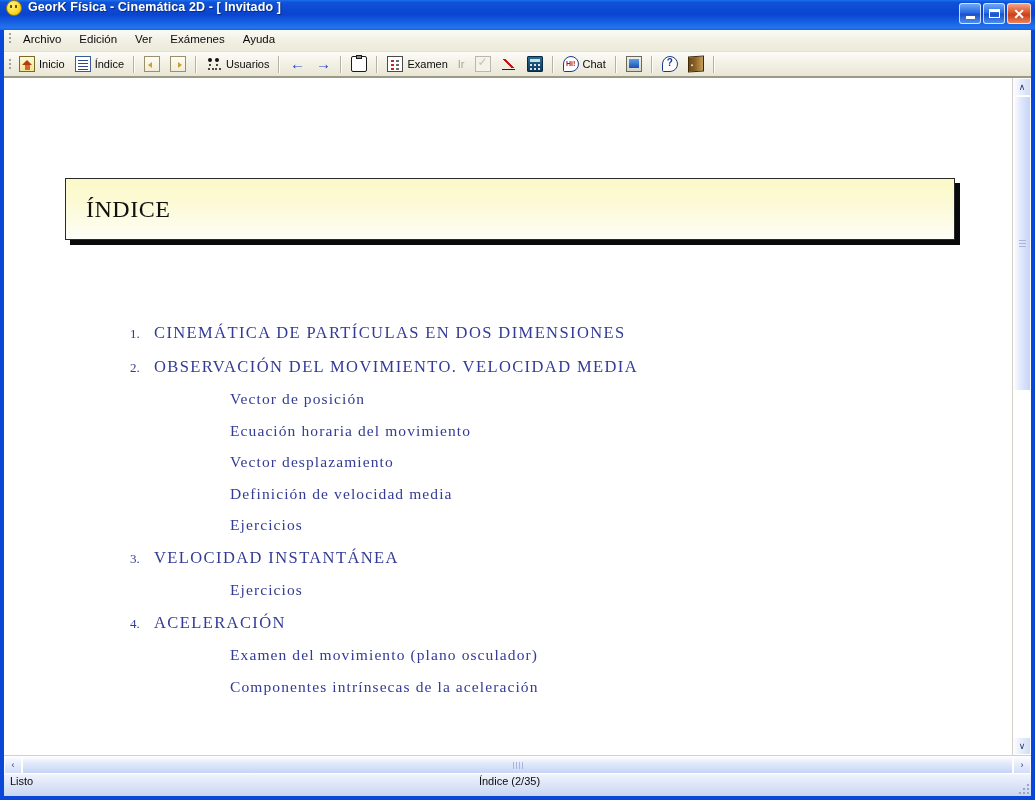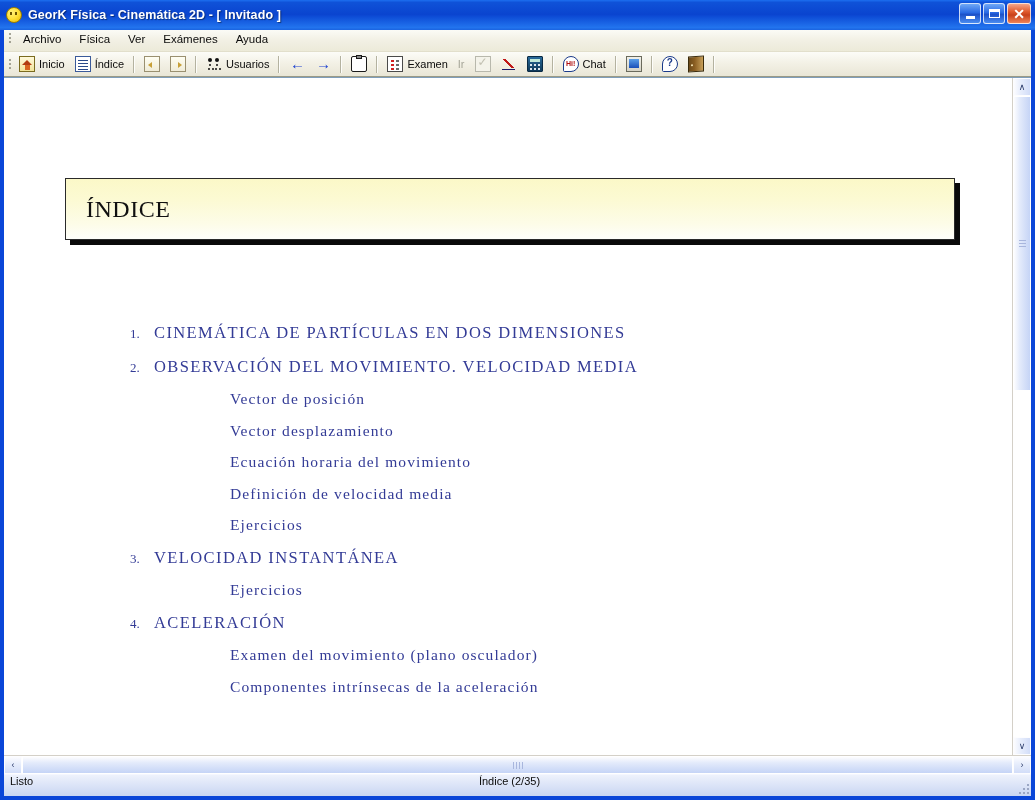--- a/index.html
+++ b/index.html
@@ -31,21 +31,21 @@
 
   
   .titlebar {
     height: 30px;
     min-height: 30px;
     margin: -0px -4px 0 -4px;
     background: linear-gradient(to bottom,
         #1c6ff0 0%, #0f52d8 8%, #0a44cf 48%,
         #0d4cd6 55%, #2274ee 92%, #1a63e0 100%);
     display: flex;
-    align-items: center;
+    align-items: flex-start;
     padding: 0 3px 0 6px;
     position: relative;
     box-sizing: border-box;
   }
   .title-icon {
     width: 16px; height: 16px;
     border-radius: 50%;
     background: radial-gradient(circle at 35% 32%, #ffef7a 0%, #ffe13c 45%, #e8b800 100%);
     border: 1px solid #9c7c00;
     box-sizing: border-box;
@@ -626,21 +626,21 @@
 
   <div class="client">
 
     <div class="menubar">
       <span class="gripper">
           <i></i>
           <i></i>
           <i></i>
         </span>
       <span class="menu-item">Archivo</span>
-      <span class="menu-item">Física</span>
+      <span class="menu-item">Edición</span>
       <span class="menu-item">Ver</span>
       <span class="menu-item">Exámenes</span>
       <span class="menu-item">Ayuda</span>
     </div>
 
     <div class="toolbar">
       <span class="gripper">
           <i></i>
           <i></i>
           <i></i>
@@ -750,24 +750,24 @@
               <span>CINEMÁTICA  DE  PARTÍCULAS  EN  DOS  DIMENSIONES</span>
             </div>
             <div class="toc-row chapter">
               <span class="num">2.</span>
               <span>OBSERVACIÓN  DEL  MOVIMIENTO.  VELOCIDAD  MEDIA</span>
             </div>
             <div class="toc-row sub">
               <span>Vector  de  posición</span>
             </div>
             <div class="toc-row sub">
+              <span>Ecuación  horaria  del  movimiento</span>
+            </div>
+            <div class="toc-row sub">
               <span>Vector  desplazamiento</span>
-            </div>
-            <div class="toc-row sub">
-              <span>Ecuación  horaria  del  movimiento</span>
             </div>
             <div class="toc-row sub">
               <span>Definición  de  velocidad  media</span>
             </div>
             <div class="toc-row sub">
               <span>Ejercicios</span>
             </div>
             <div class="toc-row chapter">
               <span class="num">3.</span>
               <span>VELOCIDAD  INSTANTÁNEA</span>

